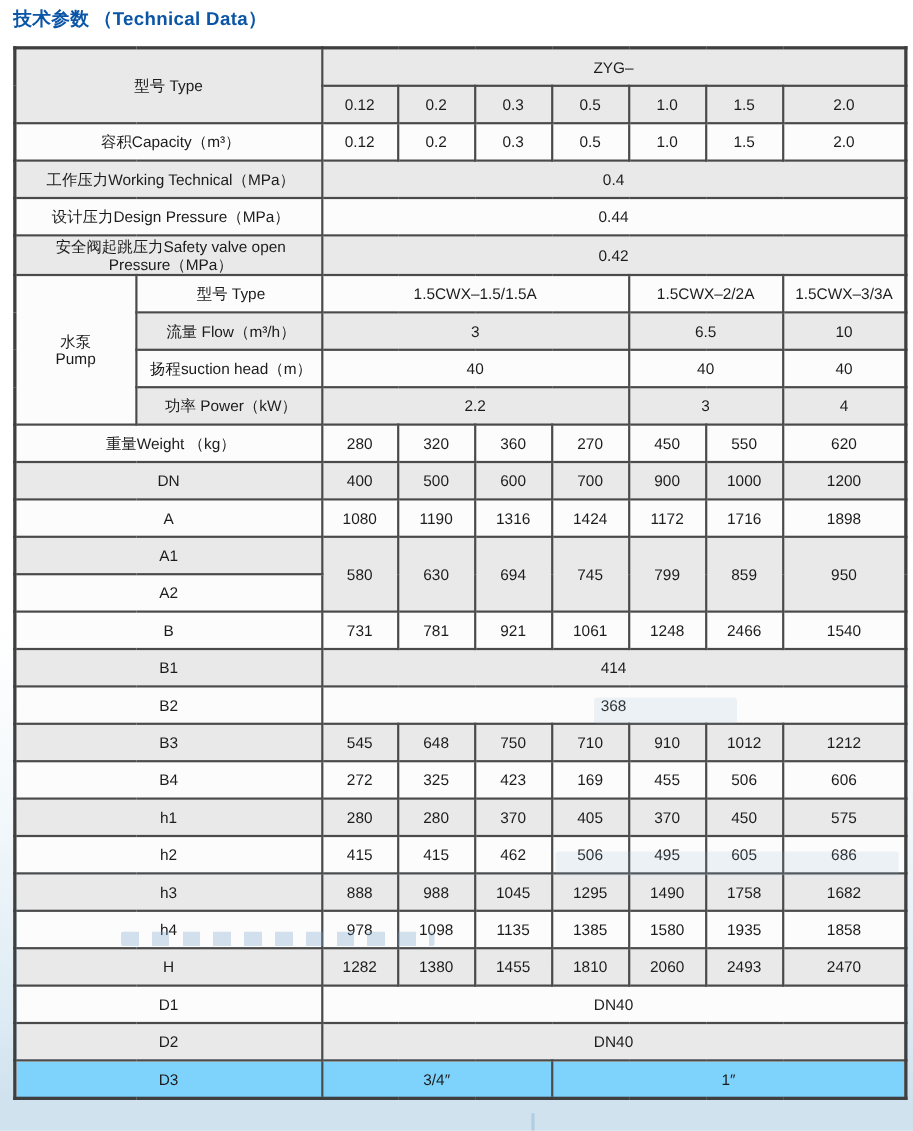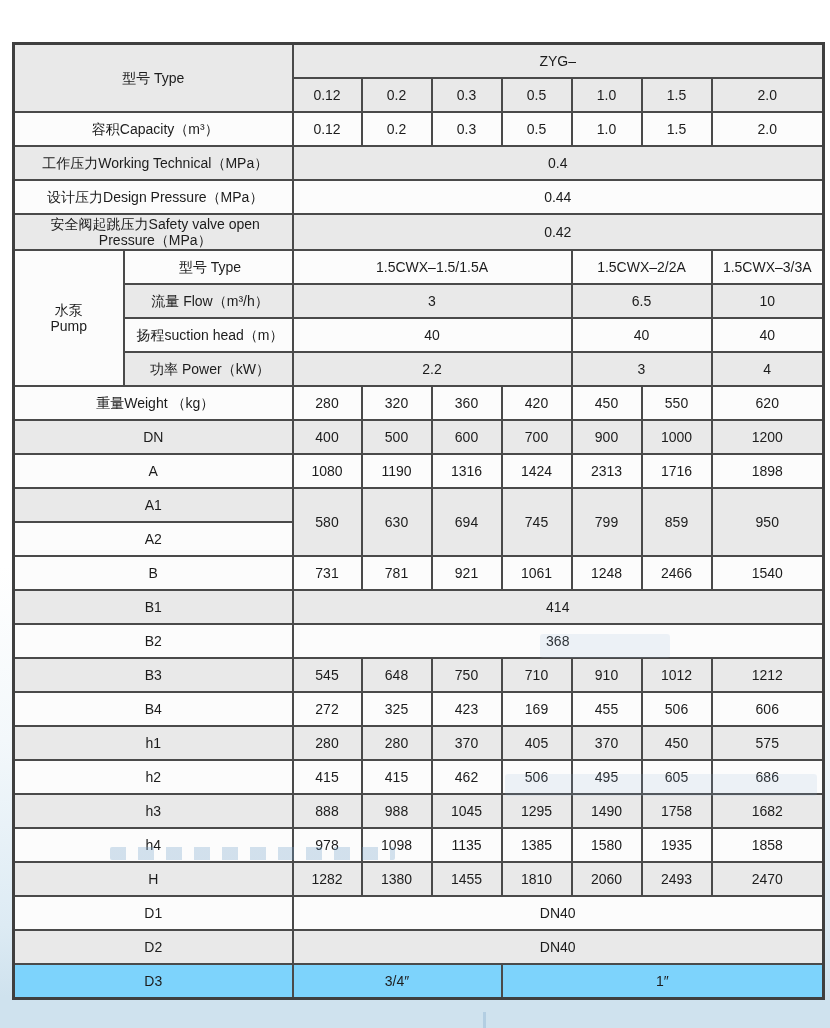--- a/index.html
+++ b/index.html
@@ -67,20 +67,23 @@
   .wm-tick {
     left: 483px; top: 1012px; width: 3px; height: 16px;
     background: #7ea8cc; opacity: 0.35;
   }
 </style>
 </head>
 <body>
 
 <div class="page">
 
+  <div class="title">
+    <span>技术参数</span><span class="en">（Technical Data）</span>
+  </div>
 
   <table class="tech">
     <colgroup>
       <col style="width:110px">
         <col style="width:169px">
       <col style="width:69px">
         <col style="width:70px">
         <col style="width:70px">
       <col style="width:70px">
         <col style="width:70px">
@@ -147,42 +150,42 @@
           <td class="g left">功率 Power（kW）</td>
           <td colspan="4" class="g">2.2</td>
           <td colspan="2" class="g">3</td>
           <td class="g">4</td>
         </tr>
         <tr>
           <td colspan="2" class="left">重量Weight （kg）</td>
           <td>280</td>
           <td>320</td>
           <td>360</td>
-          <td>420</td>
+          <td>270</td>
           <td>450</td>
           <td>550</td>
           <td>620</td>
         </tr>
         <tr>
           <td colspan="2" class="g">DN</td>
           <td class="g">400</td>
           <td class="g">500</td>
           <td class="g">600</td>
           <td class="g">700</td>
           <td class="g">900</td>
           <td class="g">1000</td>
           <td class="g">1200</td>
         </tr>
         <tr>
           <td colspan="2">A</td>
           <td>1080</td>
           <td>1190</td>
           <td>1316</td>
           <td>1424</td>
-          <td>2313</td>
+          <td>1172</td>
           <td>1716</td>
           <td>1898</td>
         </tr>
         <tr>
           <td colspan="2" class="g">A1</td>
           <td rowspan="2" class="g">580</td>
           <td rowspan="2" class="g">630</td>
           <td rowspan="2" class="g">694</td>
           <td rowspan="2" class="g">745</td>
           <td rowspan="2" class="g">799</td>

